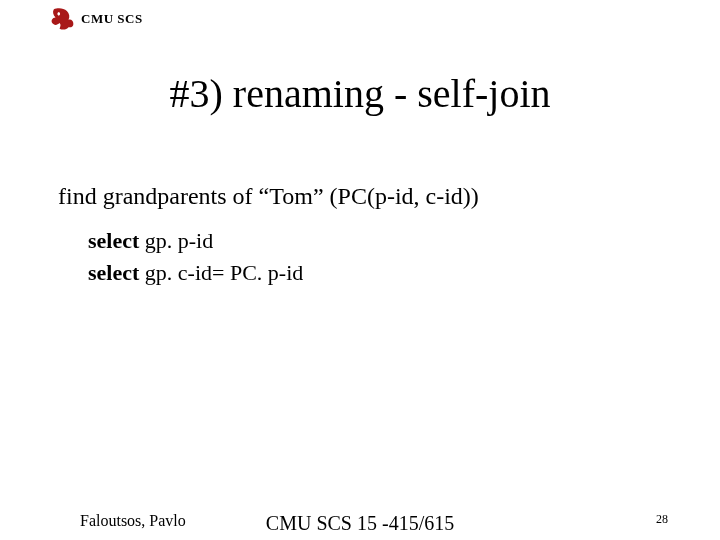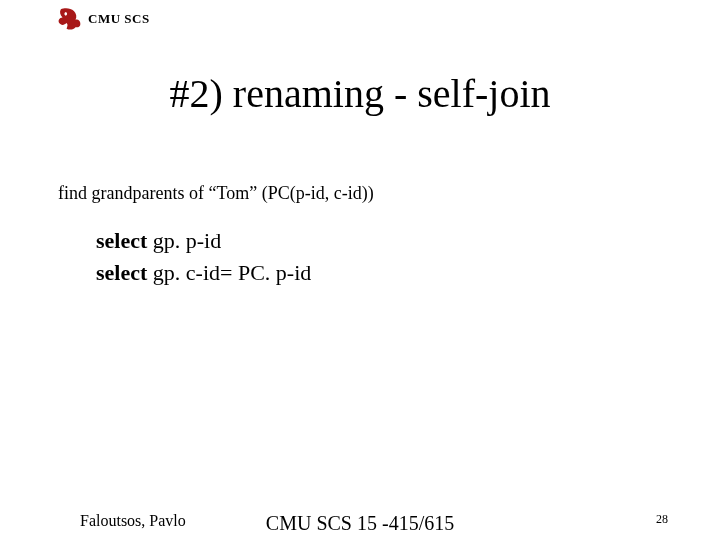--- a/index.html
+++ b/index.html
@@ -1,43 +1,43 @@
 <!DOCTYPE html>
 <html><head>
 <meta charset="utf-8">
 <style>
   html,body{margin:0;padding:0}
   body{width:720px;height:540px;font-family:"Times New Roman",Times,serif;color:#000;background:#fff;position:relative}
-  .header{position:absolute;top:6px;left:56px;display:flex;align-items:center}
+  .header{position:absolute;top:6px;left:49px;display:flex;align-items:center}
   .logo{width:26px;height:26px;margin-right:6px}
   .logo svg{display:block}
   .header-label{font-size:13px;font-weight:bold;letter-spacing:.5px}
   .title{position:absolute;top:70px;left:0;right:0;text-align:center;font-size:40px}
-  .desc{position:absolute;top:183px;left:58px;font-size:18px}
-  .sql{position:absolute;top:225px;left:96px;font-size:22px;line-height:1.45}
+  .desc{position:absolute;top:183px;left:58px;font-size:24px}
+  .sql{position:absolute;top:225px;left:88px;font-size:22px;line-height:1.45}
   .kw{font-weight:bold}
   .indent{padding-left:22px}
   .footer{position:absolute;bottom:28px;left:0;right:0}
   .f-left{position:absolute;left:80px;font-size:16px}
   .f-center{position:absolute;left:0;right:0;text-align:center;font-size:20px}
   .f-right{position:absolute;right:52px;font-size:12px}
 </style>
 </head>
 <body>
 
 <div class="header">
   <span class="logo">
     <svg viewBox="0 0 32 32" width="26" height="26">
       <path fill="#a81818" d="M6 4 C10 2 18 2 22 6 C25 9 26 13 24 17 C27 16 30 18 30 22 C30 25 27 27 24 26 C22 29 17 30 13 28 C14 25 15 23 13 21 C10 24 6 24 4 21 C2 18 4 14 8 14 C5 11 4 7 6 4 Z M11 8 C10 9 10 11 12 12 C14 11 14 9 13 8 C12 7 12 7 11 8 Z"></path>
     </svg>
   </span>
   <span class="header-label">CMU SCS</span>
 </div>
 
-<div class="title">#2) renaming - self-join</div>
+<div class="title">#3) renaming - self-join</div>
 
 <div class="desc">find grandparents of “Tom” (PC(p-id, c-id))</div>
 
 <div class="sql">
   <div><span class="kw">select</span><span> gp. p-id</span></div>
   <div><span class="kw">select</span><span> gp. c-id= PC. p-id</span></div>
 </div>
 
 <div class="footer">
   <span class="f-left">Faloutsos, Pavlo</span>

